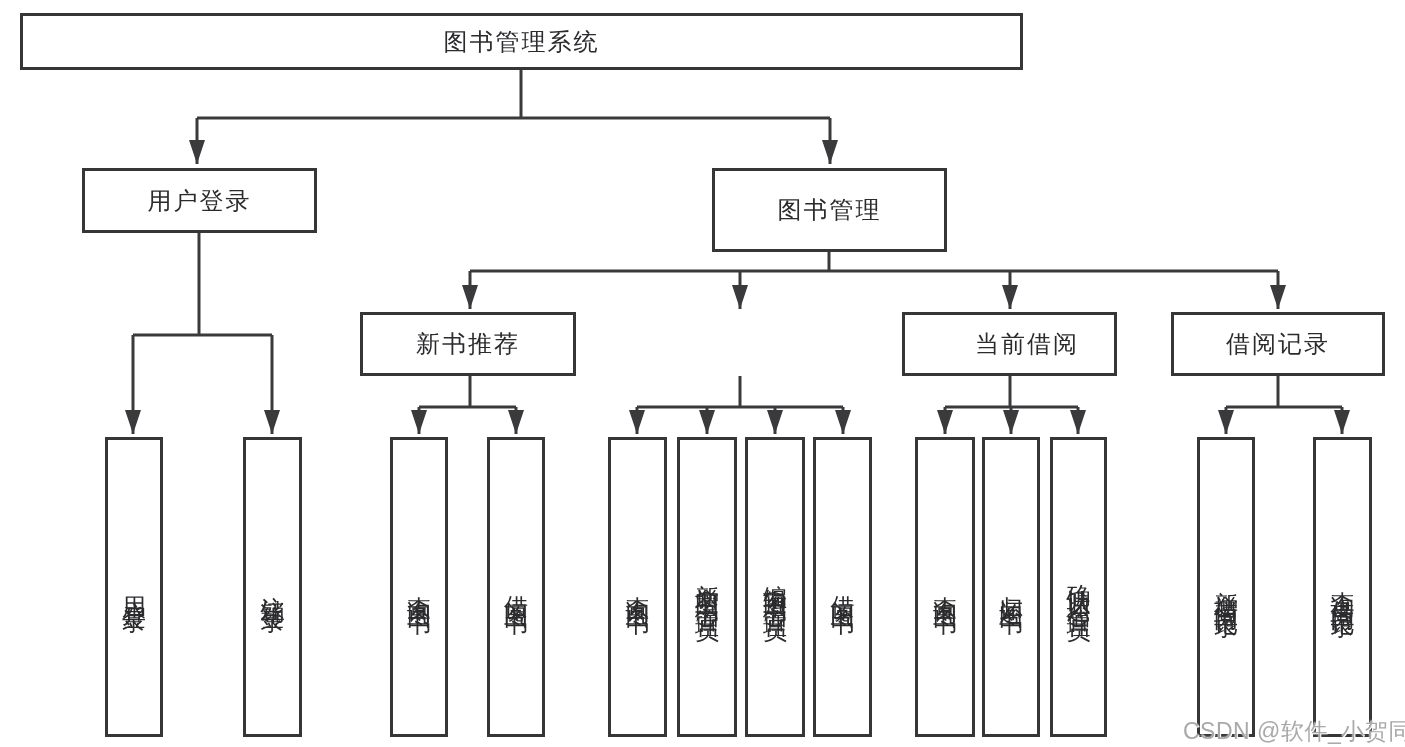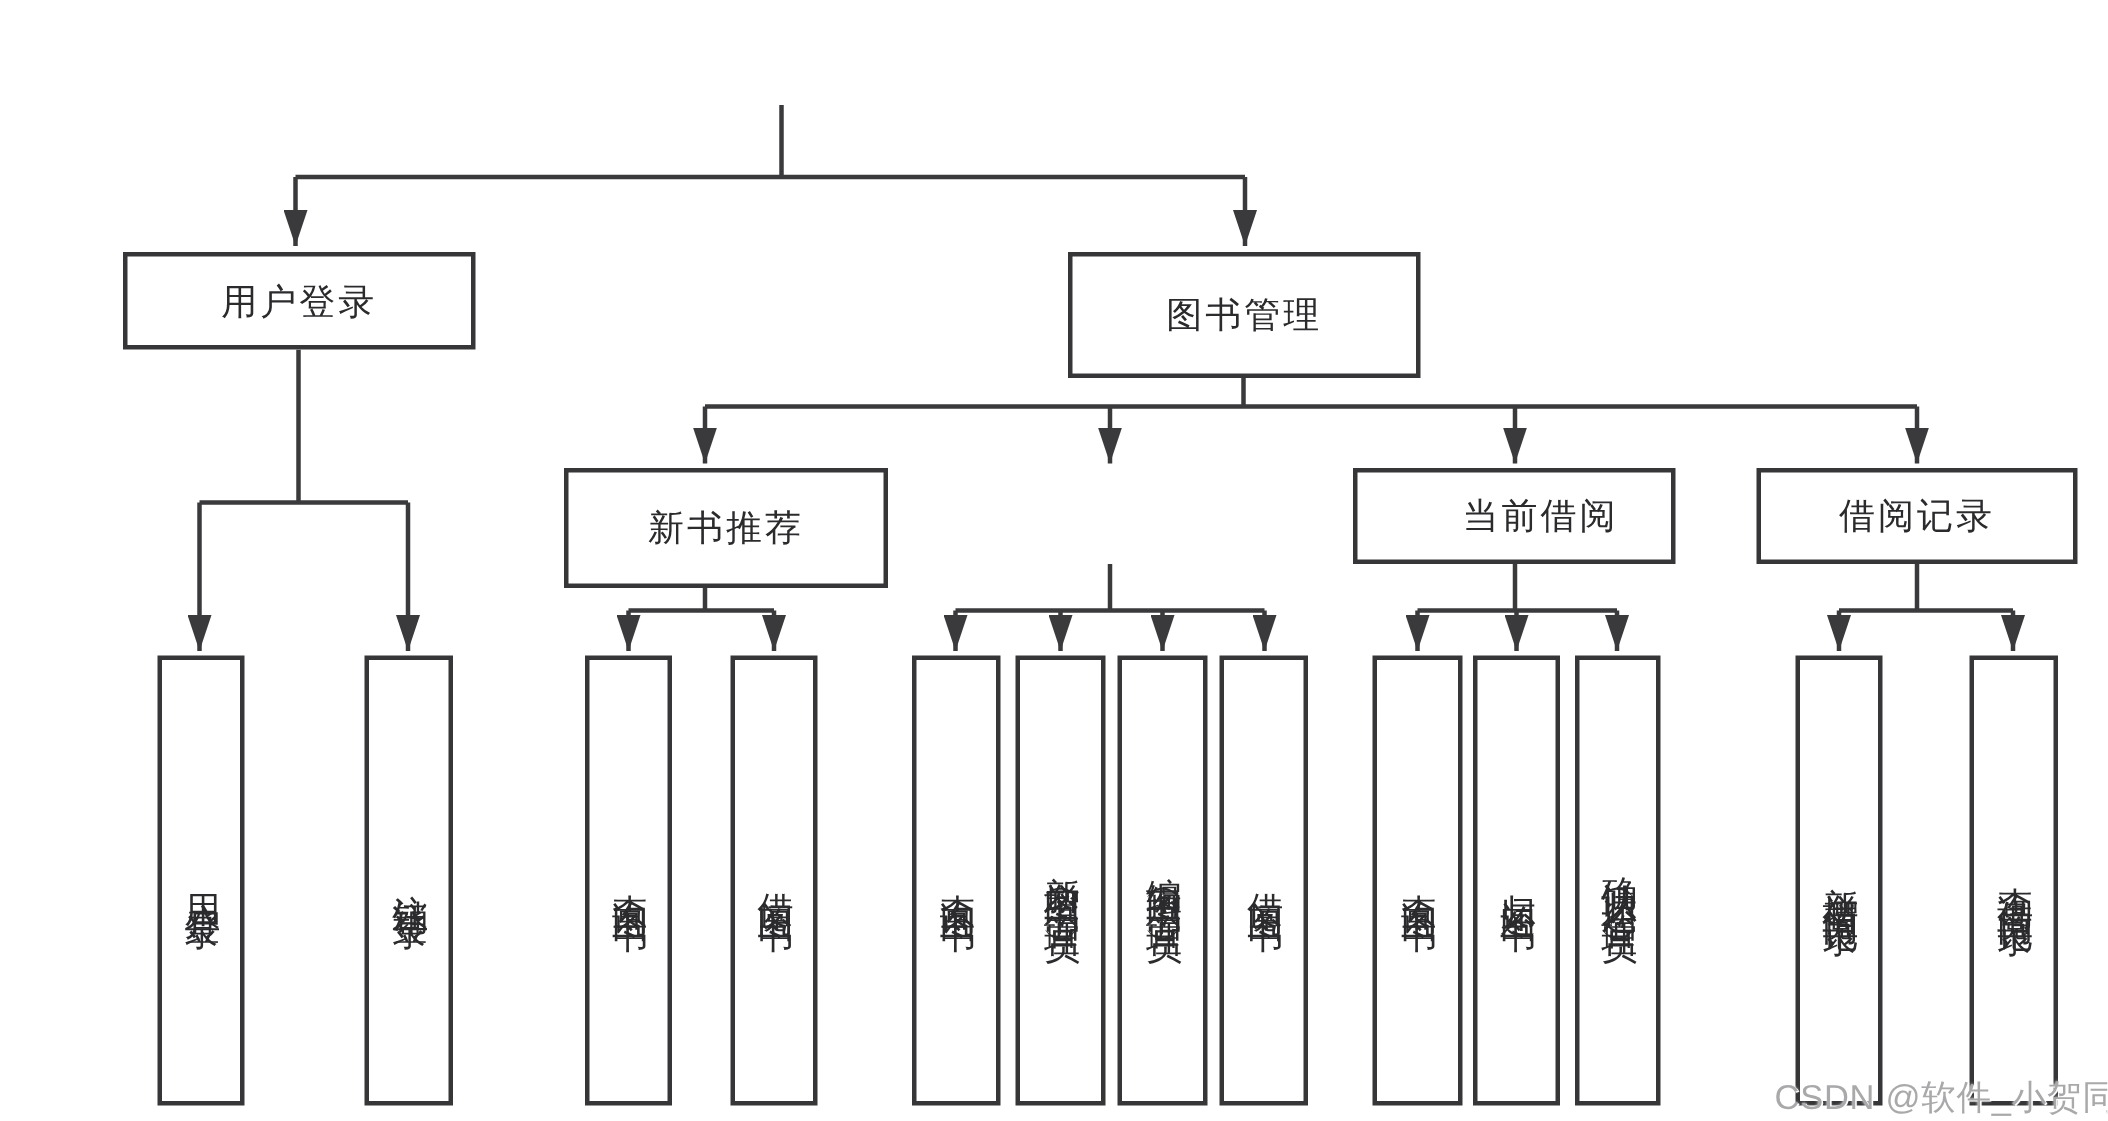--- a/index.html
+++ b/index.html
@@ -105,26 +105,27 @@
     <path d="M945,407 L945,434" marker-end="url(#arrow)"></path>
     <path d="M1011,407 L1011,434" marker-end="url(#arrow)"></path>
     <path d="M1078,407 L1078,434" marker-end="url(#arrow)"></path>
 
     <path d="M1278,376 L1278,407"></path>
     <path d="M1226,407 L1342,407"></path>
     <path d="M1226,407 L1226,434" marker-end="url(#arrow)"></path>
     <path d="M1342,407 L1342,434" marker-end="url(#arrow)"></path>
   </svg>
 
+  <div class="node hbox" style="left:20px; top:13px; width:1003px; height:57px;">图书管理系统</div>
 
   <div class="node hbox" style="left:82px; top:168px; width:235px; height:65px;">用户登录</div>
 
   <div class="node hbox" style="left:712px; top:168px; width:235px; height:84px;">图书管理</div>
 
-  <div class="node hbox" style="left:376px; top:312px; width:216px; height:80px;">新书推荐</div>
+  <div class="node hbox" style="left:360px; top:312px; width:216px; height:64px;">新书推荐</div>
 
 
   <div class="node hbox" style="left:902px; top:312px; width:215px; height:64px;padding-left:35px;">当前借阅</div>
 
   <div class="node hbox" style="left:1171px; top:312px; width:214px; height:64px;text-align:right;">借阅记录</div>
 
   <div class="node vbox" style="left:105px; top:437px; width:58px; height:300px;">用户登录</div>
 
   <div class="node vbox" style="left:243px; top:437px; width:59px; height:300px;">注销登录</div>
 

